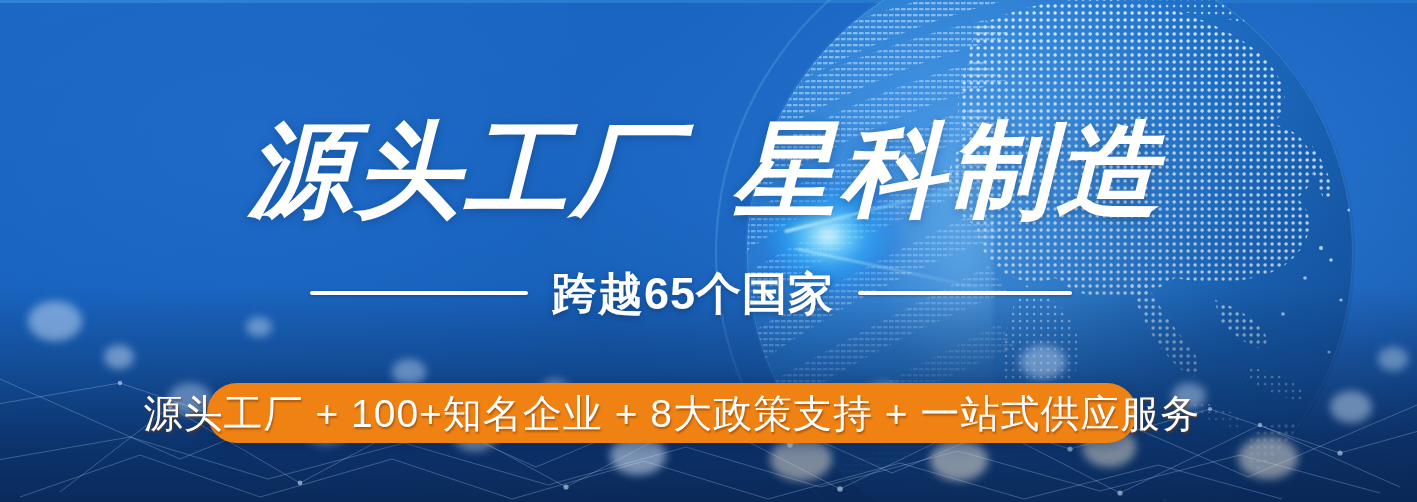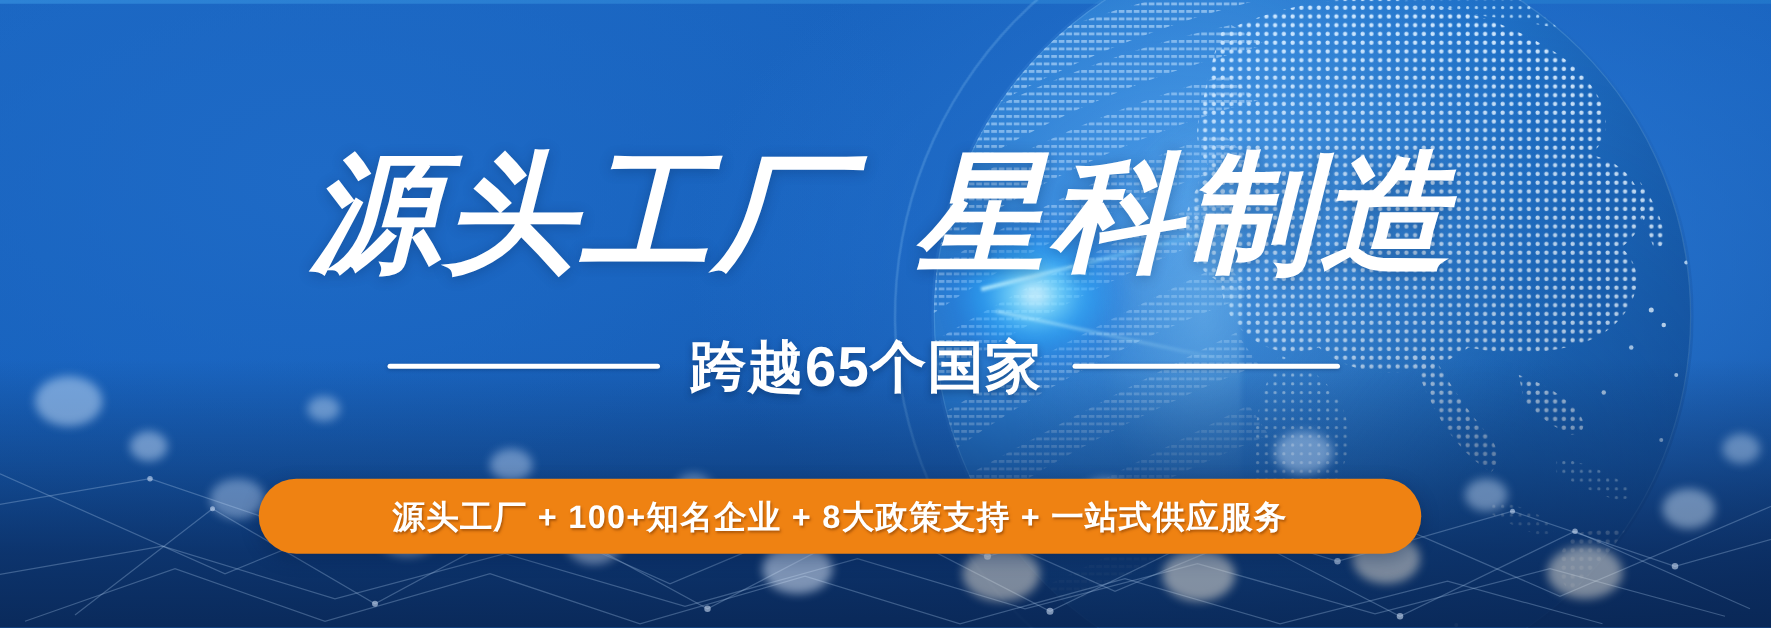--- a/index.html
+++ b/index.html
@@ -170,22 +170,22 @@
     width: 930px; height: 60px;
     background: #ef8212;
     border-radius: 30px;
     display: flex;
     align-items: center;
     justify-content: center;
     box-shadow: 0 4px 14px rgba(6,30,70,.35);
   }
   .pill-text {
     color: #ffffff;
-    font-size: 26px;
-    font-weight: bold;
+    font-size: 39px;
+    font-weight: normal;
     letter-spacing: 1px;
     white-space: nowrap;
     line-height: 1;
     text-shadow: 1px 2px 2px rgba(120,52,0,.55);
     text-align: right;
   }
 </style>
 </head>
 <body>
 

